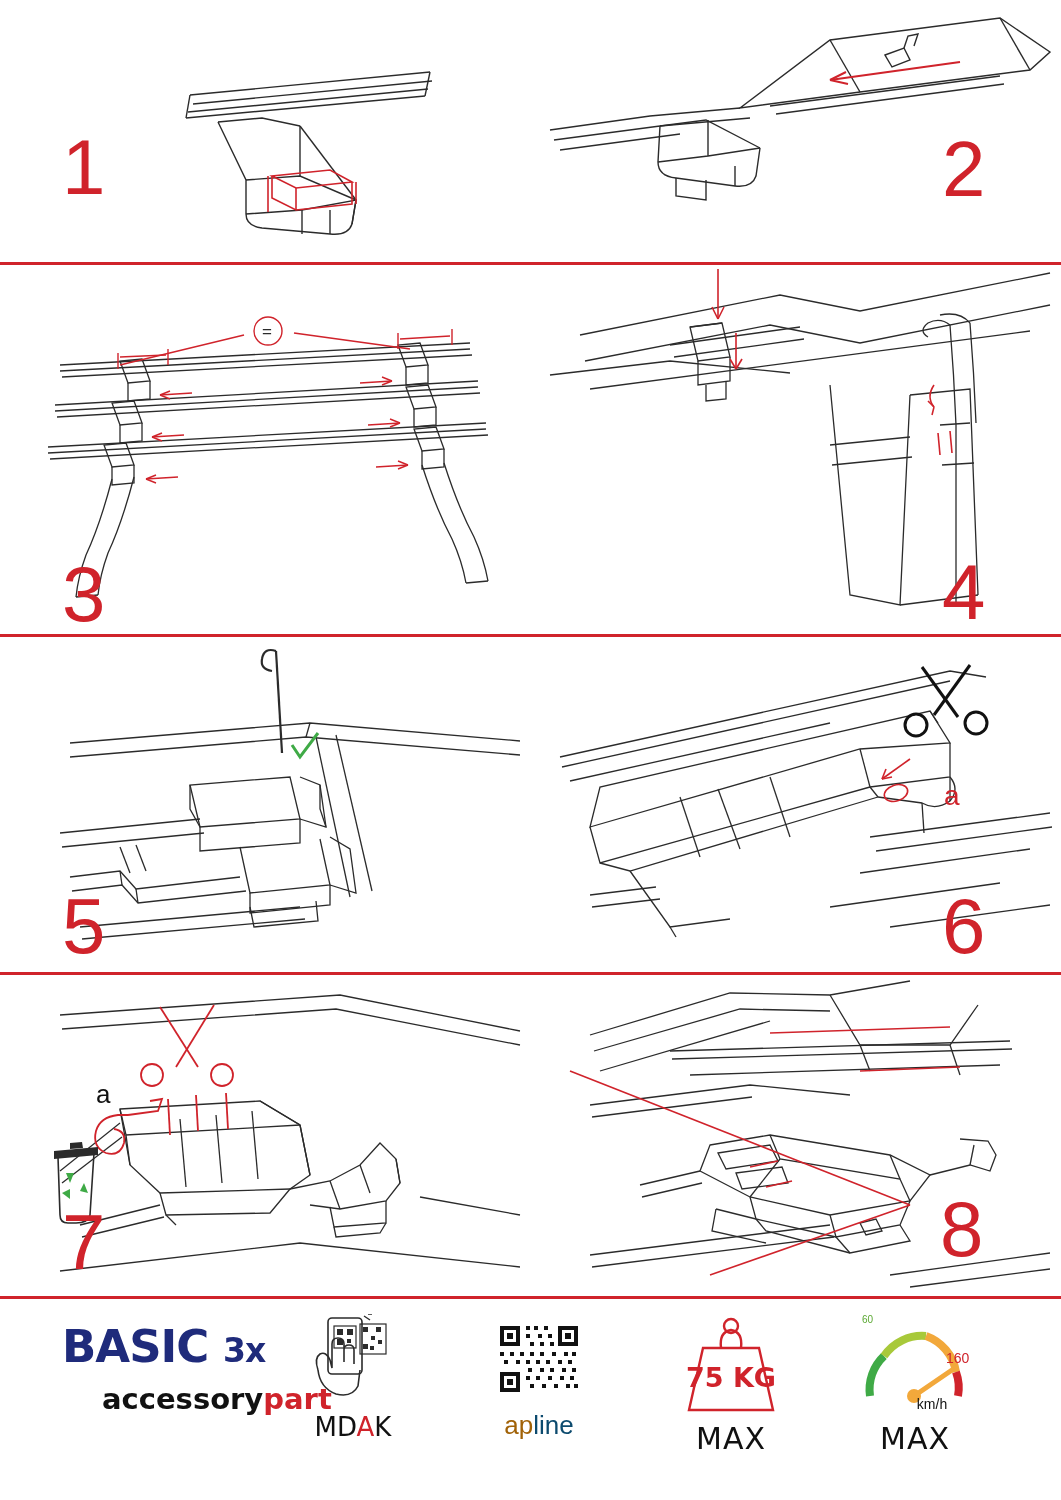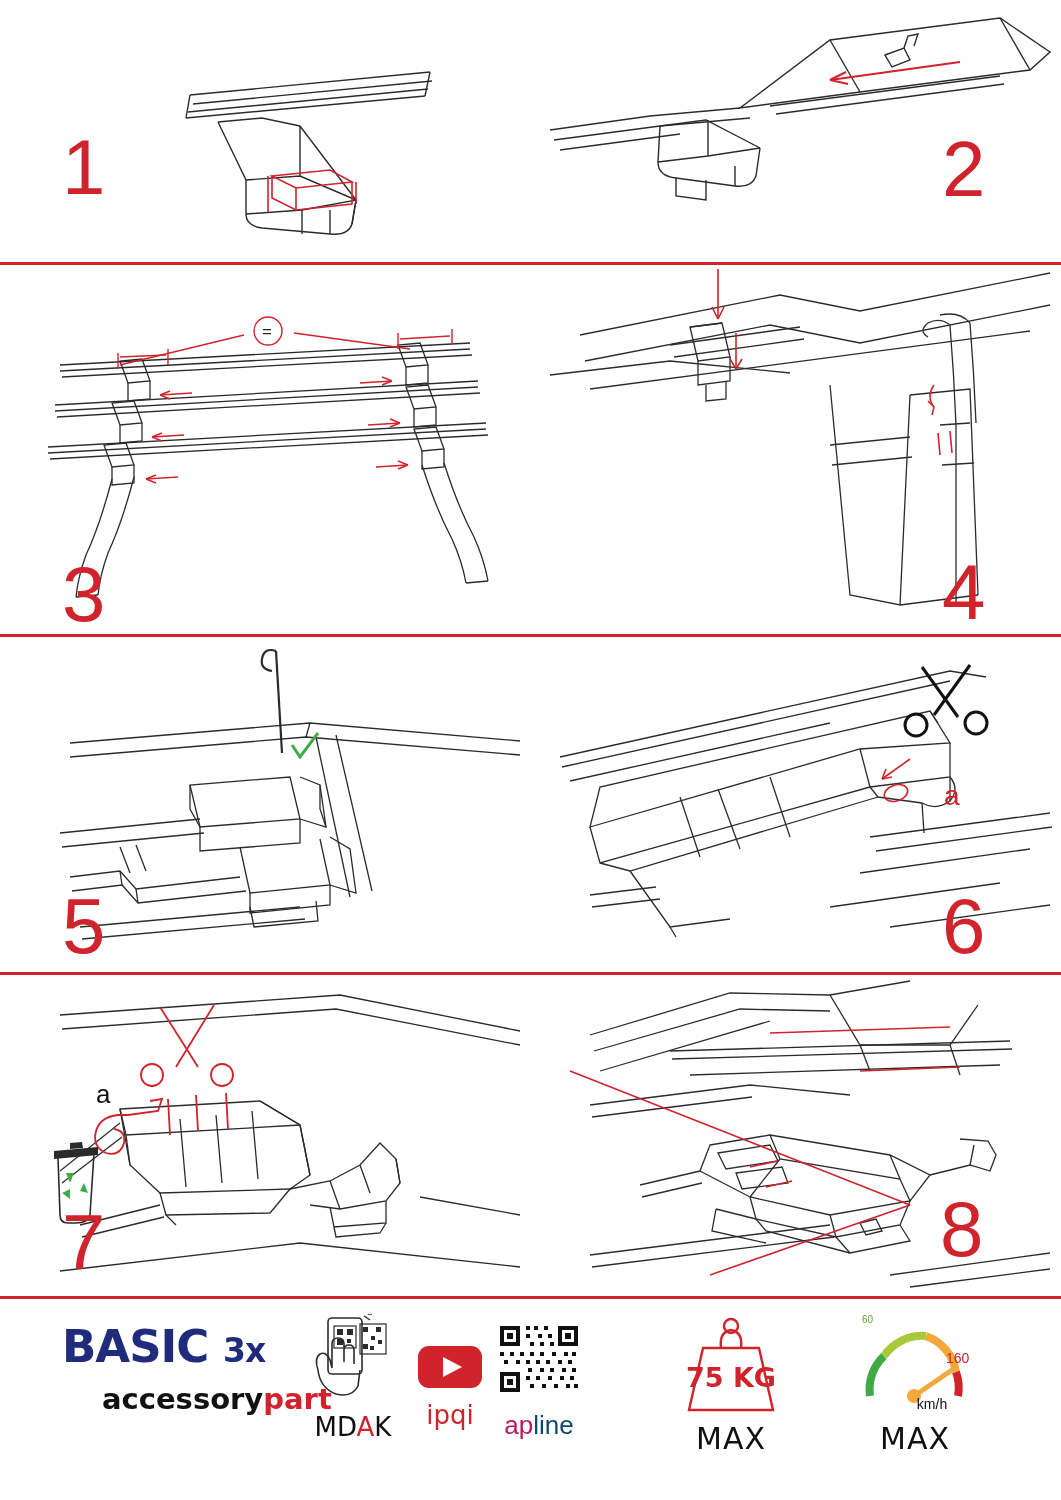--- a/index.html
+++ b/index.html
@@ -51,21 +51,21 @@
     margin-left:40px;
   }
   .brand-accessory .a1 { color:#111; }
   .brand-accessory .a2 { color:#d0232b; }
 
   .logo-col { position:absolute; text-align:center; }
   .logo-cap { font-size:26px; letter-spacing:0px; margin-top:8px; }
   .logo-mdak { color:#111; font-weight:400; font-family:"DejaVu Sans", sans-serif; }
   .logo-mdak .aa { color:#d0232b; }
   .logo-ipqi { color:#d0232b; font-family:"DejaVu Sans", sans-serif; }
-  .logo-apline .p1 { color:#be185d; }
+  .logo-apline .p1 { color:#a16207; }
   .logo-apline .p2 { color:#0c4a6e; }
 
   .max-col { position:absolute; text-align:center; }
   .max-label { font-size:30px; color:#111; margin-top:1px; letter-spacing:1px; font-family:"DejaVu Sans", sans-serif;}
 
   .weight-text {
     position:absolute; left:0; top:52px; width:132px; 
     color:#d0232b; font-size:27px; font-weight:bold; font-family:"DejaVu Sans", sans-serif;
   }
   .kmh-text {
@@ -468,27 +468,20 @@
         </g>
         <path d="M66 2 L72 6 M70 0 L74 0" stroke="#2b2b2b" stroke-width="1.4" fill="none"></path>
         <path d="M20 56 Q16 44 22 40 Q28 37 32 46 L34 54 L34 30 Q34 24 40 24 Q46 24 46 30 L46 48 L46 36 Q46 31 51 31 Q56 31 56 36 L56 50" fill="none" stroke="#2b2b2b" stroke-width="1.6"></path>
         <path d="M20 56 Q22 74 38 80 Q54 84 60 72 L62 56" fill="none" stroke="#2b2b2b" stroke-width="1.6"></path>
       </svg>
       <div class="logo-cap logo-mdak">
         <span>MD</span><span class="aa">A</span><span>K</span>
       </div>
     </div>
 
-    <div class="logo-col" style="left:400px;top:38px;width:100px;">
-      <svg width="100" height="50" viewBox="0 0 100 50">
-        <rect x="18" y="8" width="64" height="42" rx="11" fill="#d0232b"></rect>
-        <path d="M43 19 L62 29 L43 39 Z" fill="#ffffff"></path>
-      </svg>
-      <div class="logo-cap logo-ipqi">ipqi</div>
-    </div>
 
     <div class="logo-col" style="left:482px;top:18px;width:114px;">
       <svg width="114" height="80" viewBox="0 0 114 80">
         <rect x="16" y="6" width="82" height="70" fill="#ffffff"></rect>
         <g fill="#111">
           <rect x="18" y="8" width="20" height="20"></rect>
             <rect x="22" y="12" width="12" height="12" fill="#fff"></rect>
             <rect x="25" y="15" width="6" height="6"></rect>
           <rect x="76" y="8" width="20" height="20"></rect>
             <rect x="80" y="12" width="12" height="12" fill="#fff"></rect>

